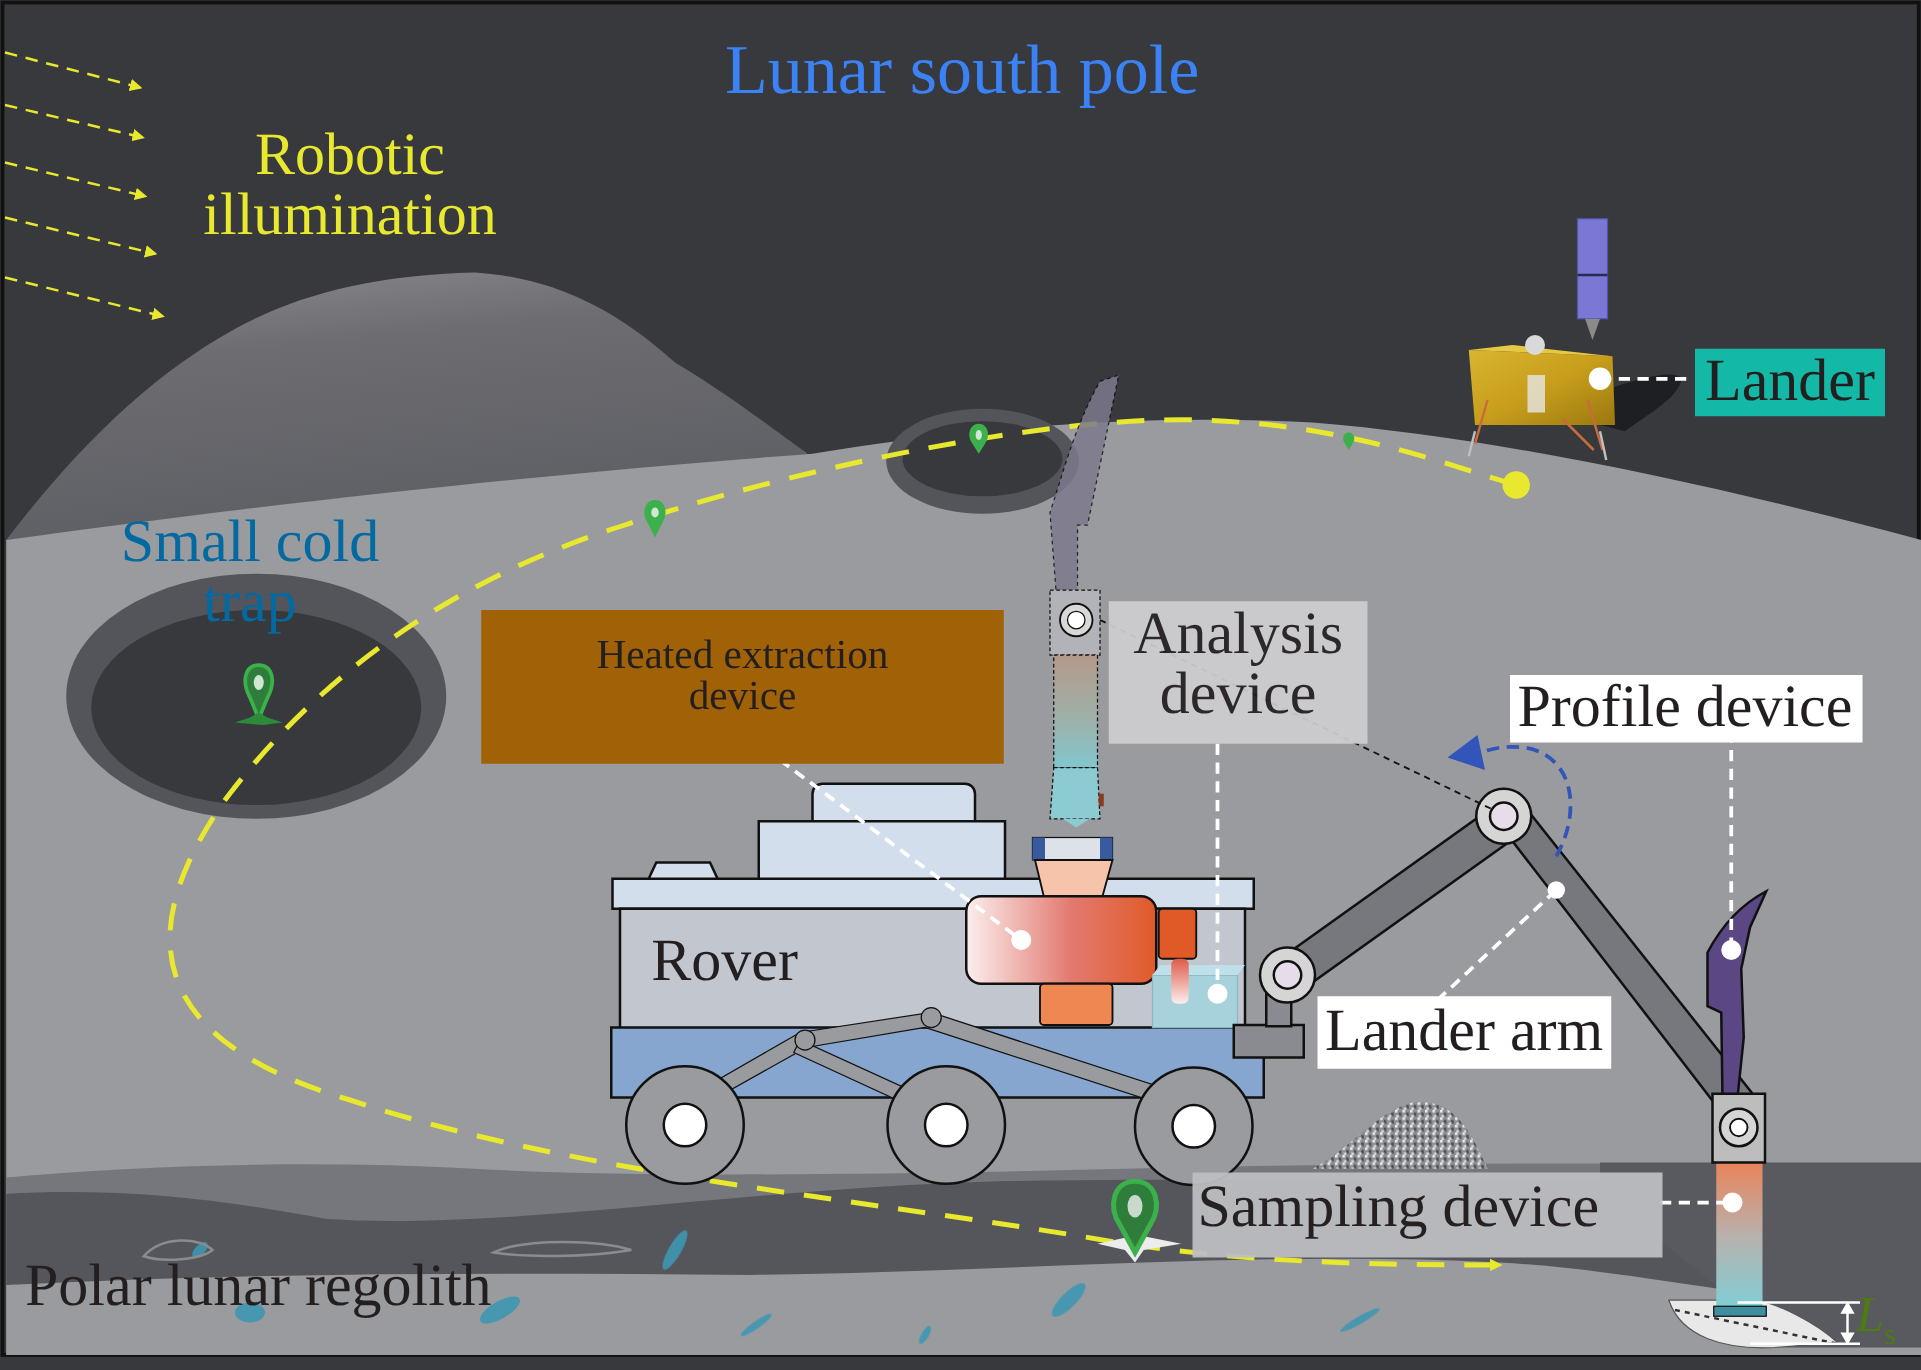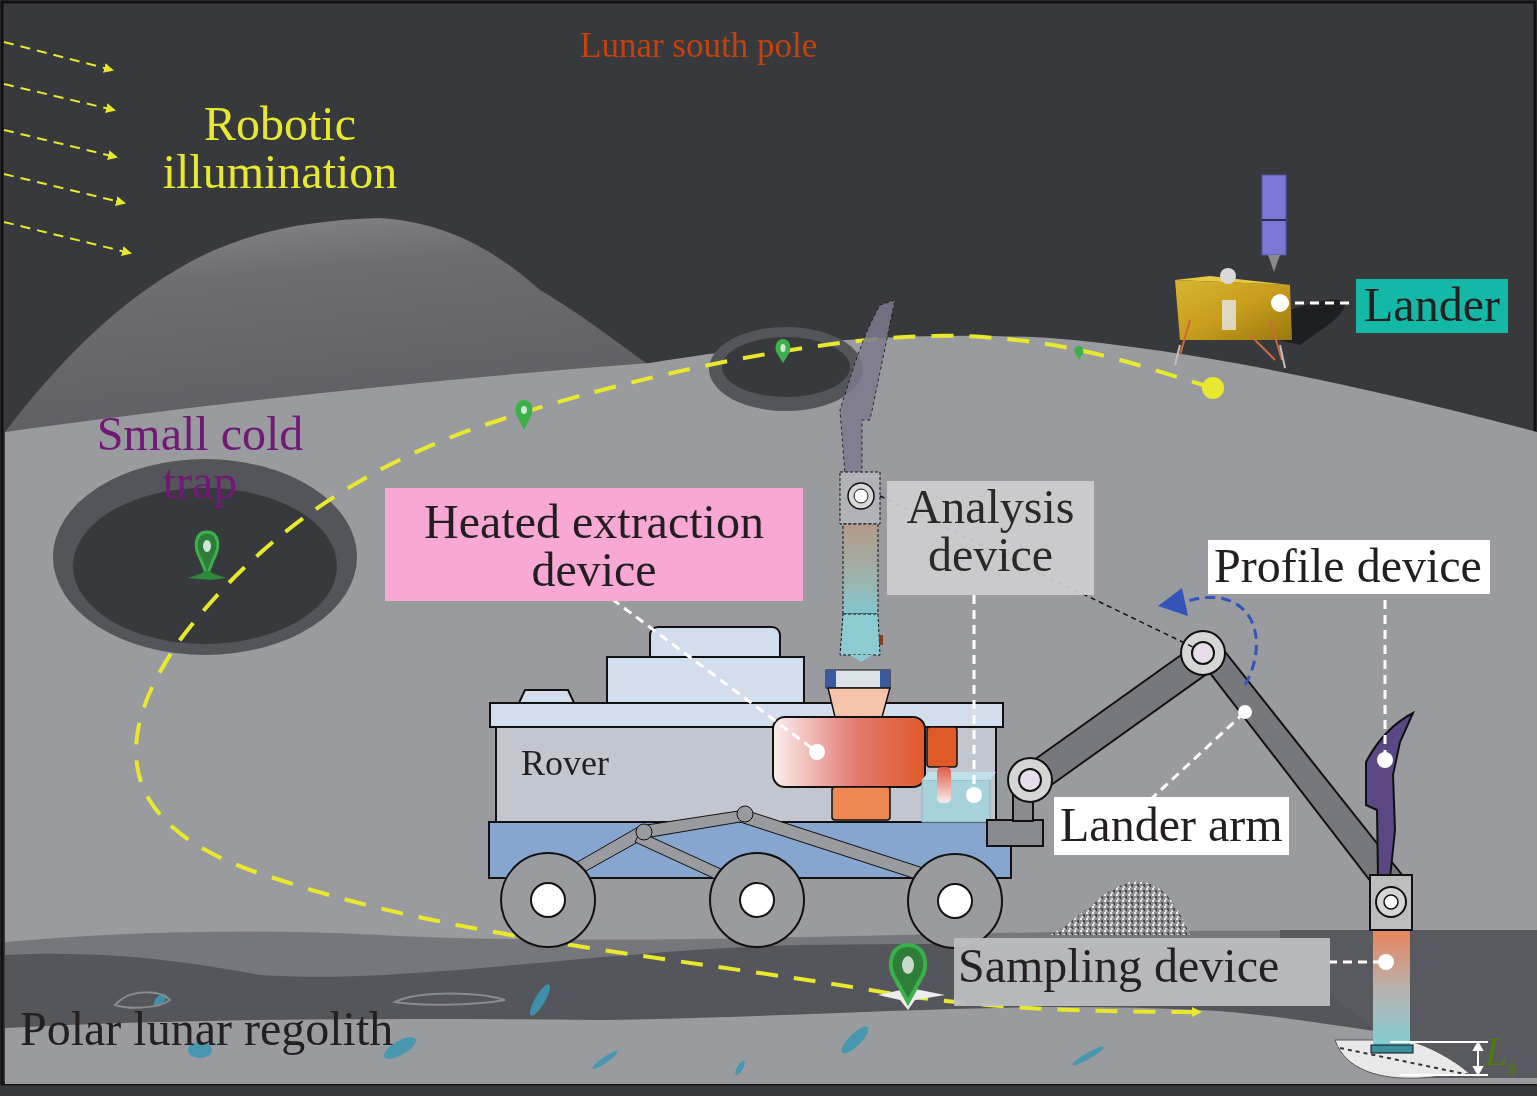--- a/index.html
+++ b/index.html
@@ -247,47 +247,47 @@
   <g fill="#fff">
     <circle cx="1280" cy="303" r="9"></circle>
     <circle cx="817" cy="752" r="8"></circle>
     <circle cx="974" cy="795" r="8"></circle>
     <circle cx="1385" cy="760" r="8"></circle>
     <circle cx="1245" cy="712" r="7"></circle>
     <circle cx="1386" cy="962" r="8"></circle>
   </g>
 </svg>
 
-<div class="lbl" style="left:580px; top:28px; font-size:35px; color:#c2410c;">Lunar south pole</div>
+<div class="lbl" style="left:580px; top:28px; font-size:56px; color:#3b82f6;">Lunar south pole</div>
 
 <div class="lbl center" style="left:140px; top:100px; width:280px; font-size:48px; color:#e8e82e;">
   <div>Robotic</div>
   <div>illumination</div>
 </div>
 
-<div class="lbl center" style="left:60px; top:410px; width:280px; font-size:48px; color:#701a75;">
+<div class="lbl center" style="left:60px; top:410px; width:280px; font-size:48px; color:#0369a1;">
   <div>Small cold</div>
   <div>trap</div>
 </div>
 
 <div class="lbl box" style="left:1356px; top:279px; padding:2px 8px 4px 8px; background:#14b8a6; font-size:48px;">Lander</div>
 
-<div class="lbl center box" style="left:385px; top:488px; width:418px; height:103px; background:#f9a8d4; font-size:48px; padding-top:10px;">
+<div class="lbl center box" style="left:385px; top:488px; width:418px; height:103px; background:#a16207; font-size:33px; padding-top:20px;">
   <div>Heated extraction</div>
   <div>device</div>
 </div>
 
 <div class="lbl center box" style="left:887px; top:481px; width:207px; height:112px; background:#cfcfd1; opacity:0.92; font-size:48px; padding-top:2px;">
   <div>Analysis</div>
   <div>device</div>
 </div>
 
 <div class="lbl box" style="left:1208px; top:540px; padding:2px 8px 4px 6px; background:#ffffff; font-size:48px;">Profile device</div>
 
-<div class="lbl" style="left:521px; top:745px; font-size:36px;">Rover</div>
+<div class="lbl" style="left:521px; top:745px; font-size:48px;">Rover</div>
 
 <div class="lbl box" style="left:1054px; top:797px; padding:4px 6px 6px 6px; background:#ffffff; font-size:48px;">Lander arm</div>
 
 <div class="lbl box" style="left:954px; top:938px; width:372px; height:64px; padding:4px 0 0 4px; background:#bdbec1; opacity:0.95; font-size:48px;">Sampling device</div>
 
 <div class="lbl" style="left:20px; top:1005px; font-size:48px;">Polar lunar regolith</div>
 
 <div class="lbl" style="left:1485px; top:1032px; font-size:40px; color:#4d7c0f; font-style:italic;">
   <span>L</span><span style="font-size:24px; font-style:normal; vertical-align:-10px;">s</span>
 </div>

